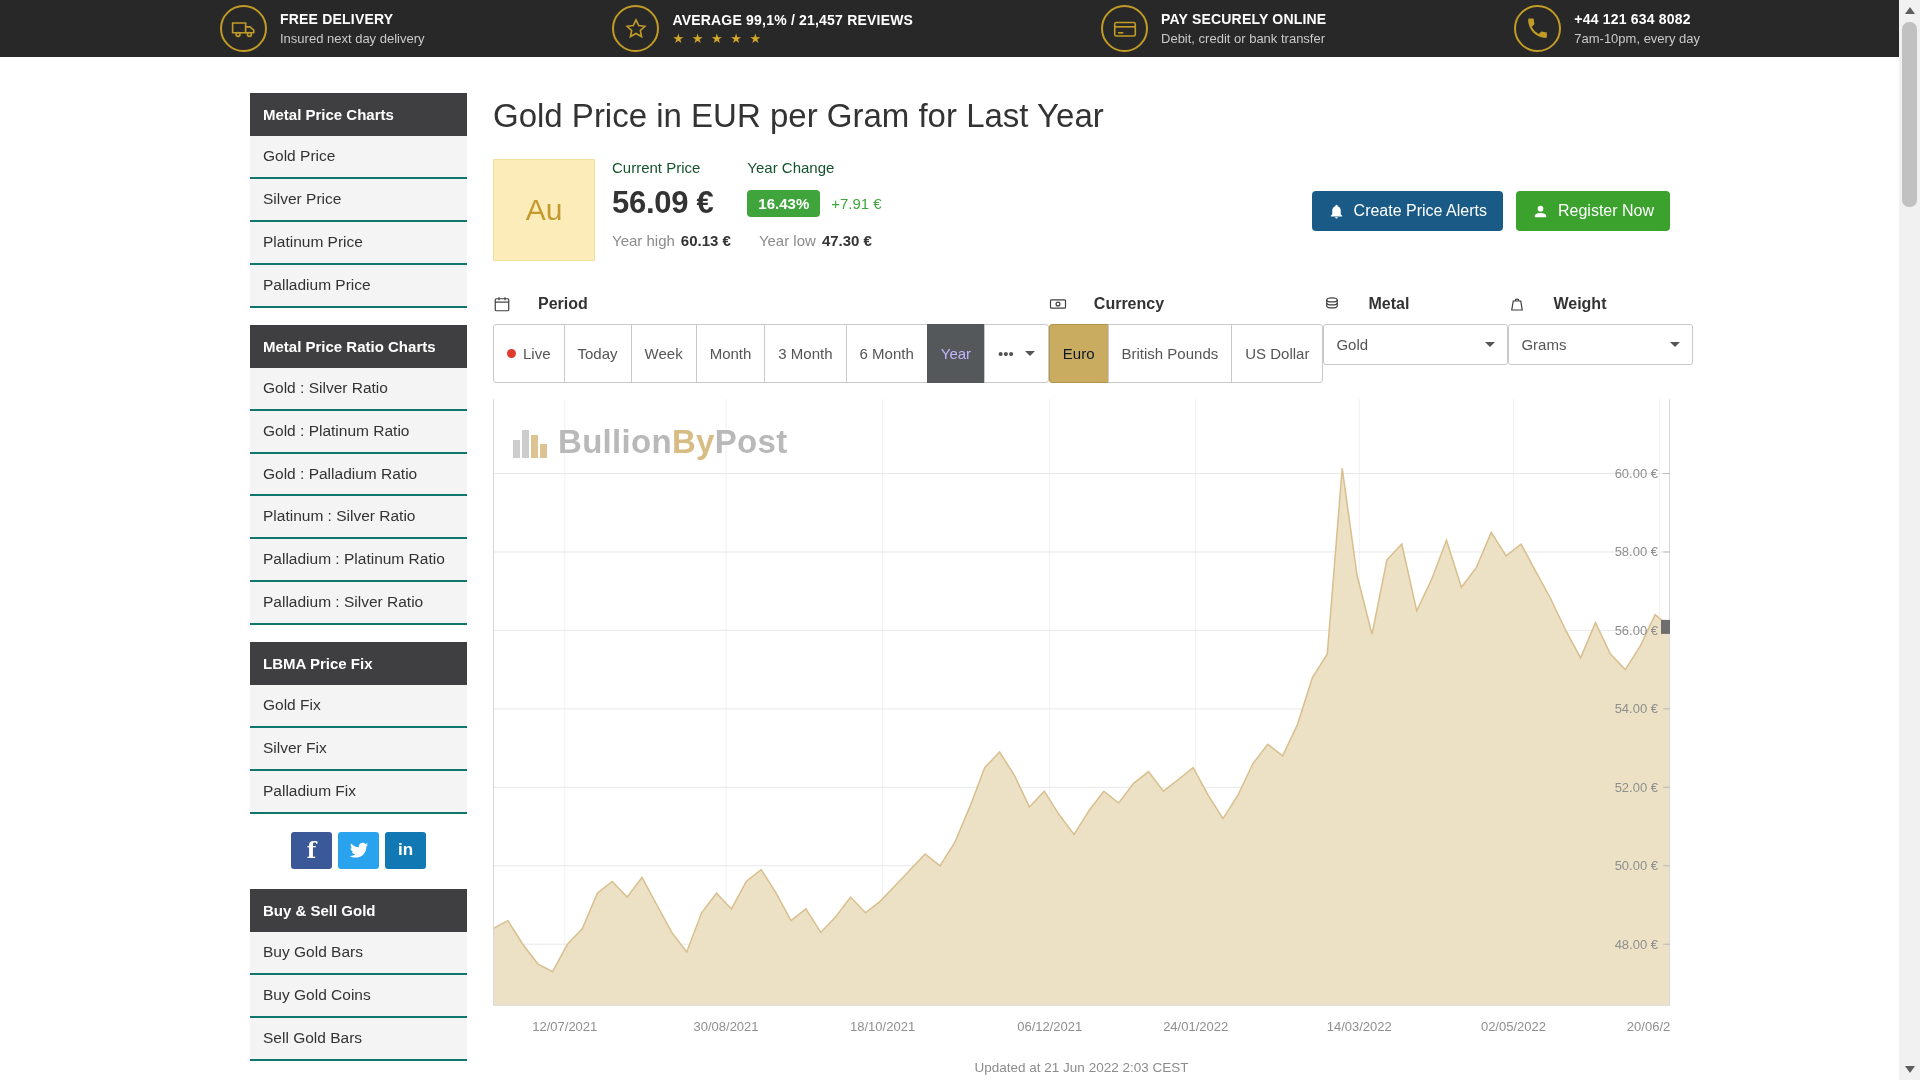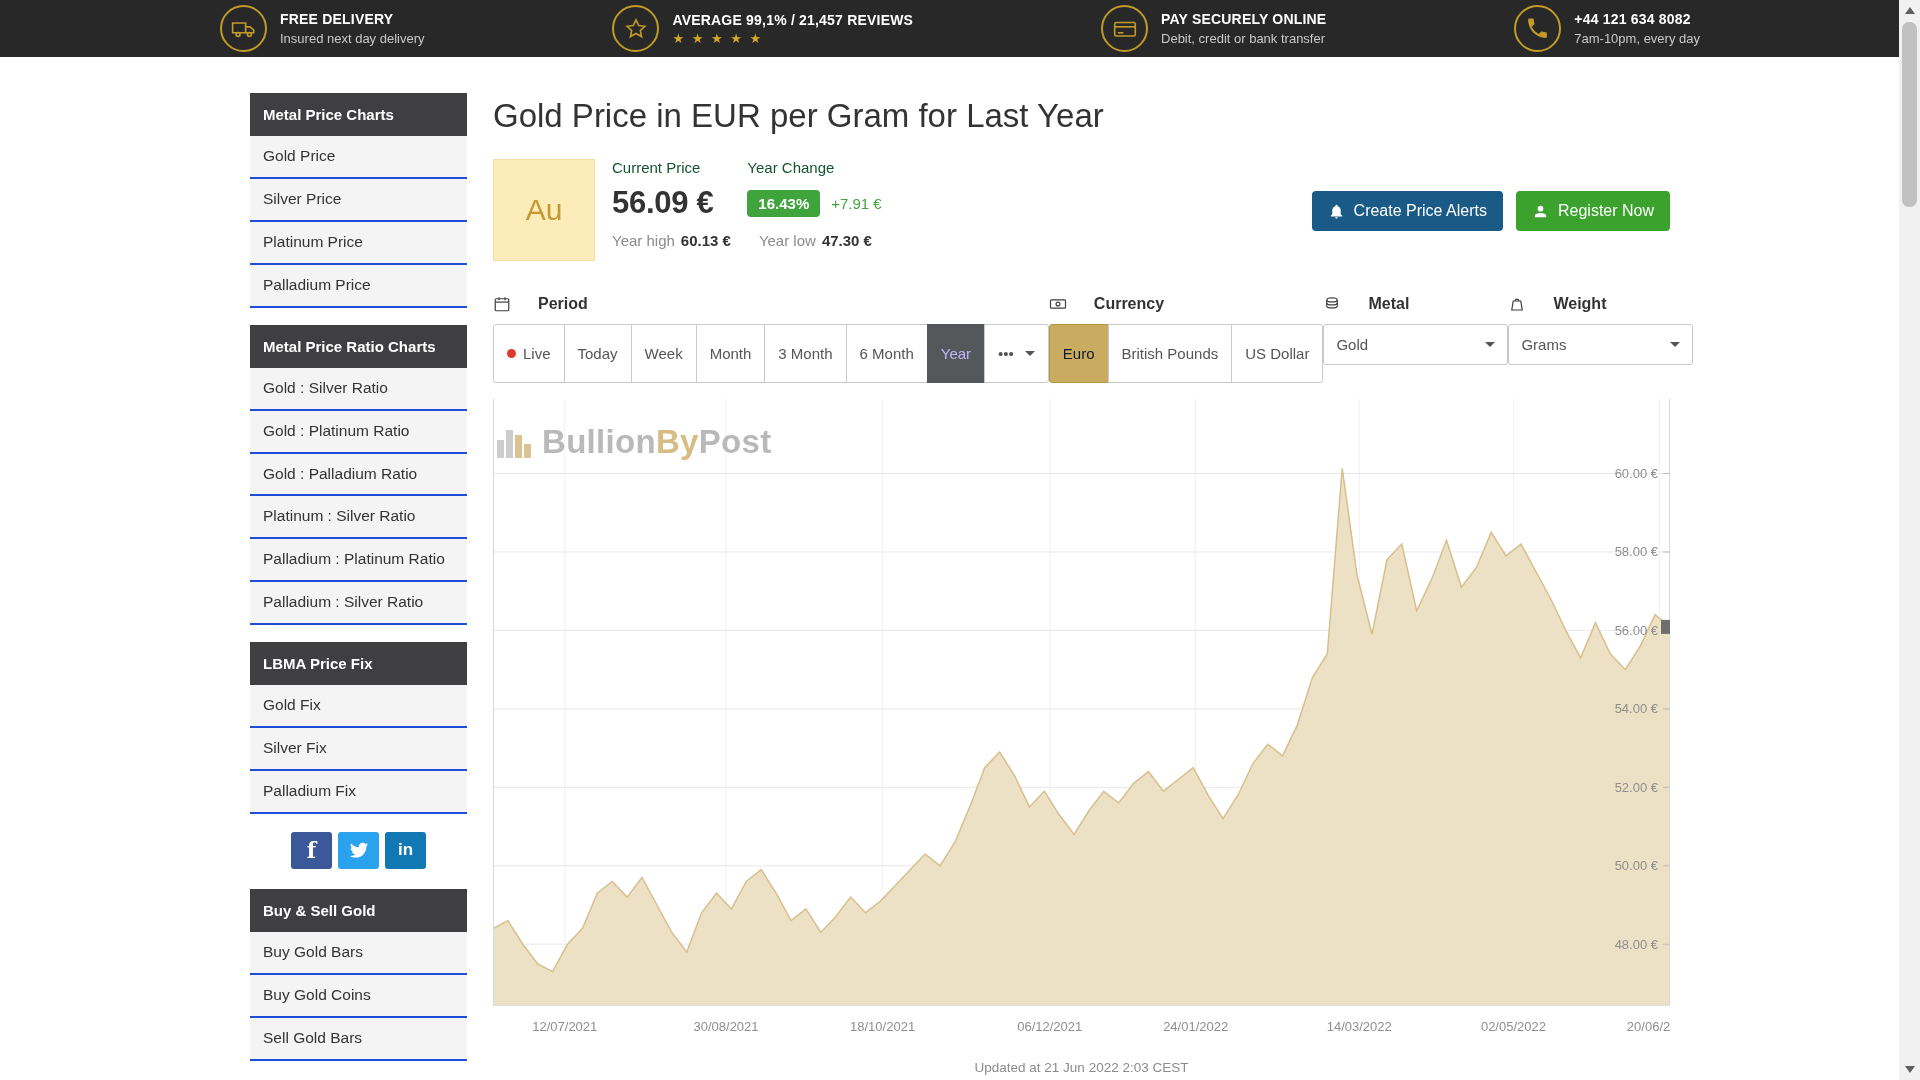--- a/index.html
+++ b/index.html
@@ -21,21 +21,21 @@
   .tb-stars { color: #d4a92a; font-size: 13px; letter-spacing: 2px; margin-top: 3px; }
 
   
   .page { display: flex; gap: 26px; width: 1420px; margin: 36px auto 0; }
 
   
   .sidebar { width: 217px; flex: none; }
   .side-section { margin-bottom: 17px; }
   .side-header { background: #3f3f41; color: #fff; font-size: 15px; font-weight: bold; padding: 13px 13px; }
   .side-item { background: #f4f4f4; color: #333; font-size: 15.5px; padding: 10px 13px;
-    border-bottom: 2px solid #1d4ed8; cursor: pointer; line-height: 1.35; }
+    border-bottom: 2px solid #0f766e; cursor: pointer; line-height: 1.35; }
   .social-row { display: flex; gap: 6px; justify-content: center; margin: 18px 0 20px; }
   .social-btn { width: 41px; height: 37px; border-radius: 3px; display: flex; align-items: center;
     justify-content: center; cursor: pointer; }
   .social-fb { background: #3b5998; }
   .social-tw { background: #2aa3ef; }
   .social-li { background: #1178b3; }
   .fb-f { color: #fff; font-family: "DejaVu Serif", "Liberation Serif", serif; font-weight: bold; font-size: 22px; }
   .li-in { color: #fff; font-weight: bold; font-size: 17px; }
 
   
@@ -80,21 +80,21 @@
   .group-btn.selected-gold { background: #c9ac60; border-color: #b3954a; color: #0f172a; }
   .live-dot { width: 9px; height: 9px; border-radius: 50%; background: #e03a2f; display: inline-block; }
   .caret { width: 0; height: 0; border-left: 5px solid transparent; border-right: 5px solid transparent;
     border-top: 5.5px solid #555; display: inline-block; margin-left: 4px; }
   .select { width: 185px; height: 41px; border: 1px solid #c9c9c9; border-radius: 3px; background: #fff;
     display: flex; align-items: center; justify-content: space-between; padding: 0 12px;
     font-size: 15px; color: #555; cursor: pointer; }
 
   
   .chart-wrap { margin-top: 16px; position: relative; width: 1177px; }
-  .watermark { position: absolute; left: 4px; top: 24px; display: flex; align-items: center; gap: 9px;
+  .watermark { position: absolute; left: 20px; top: 24px; display: flex; align-items: center; gap: 9px;
     pointer-events: none; }
   .wm-text { font-size: 33px; font-weight: bold; letter-spacing: .3px; }
   .wm-gray { color: #b9b9b9; }
   .wm-gold { color: #d7bc84; }
   .updated { text-align: center; color: #8c8c8c; font-size: 13.5px; margin-top: 12px; width: 1177px; }
 
   
   .scrollbar { position: fixed; right: 0; top: 0; width: 21px; height: 1080px; background: #f1f1f1; z-index: 90; }
   .sb-arrow { width: 21px; height: 21px; display: flex; align-items: center; justify-content: center; cursor: pointer; }
   .sb-arrow.down { position: absolute; bottom: 0; }

